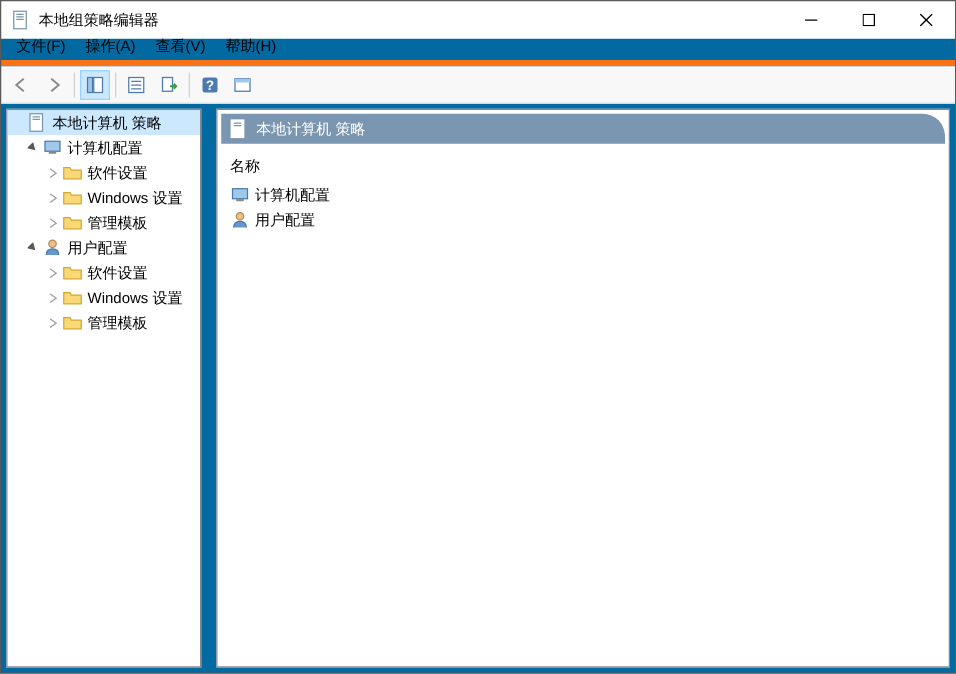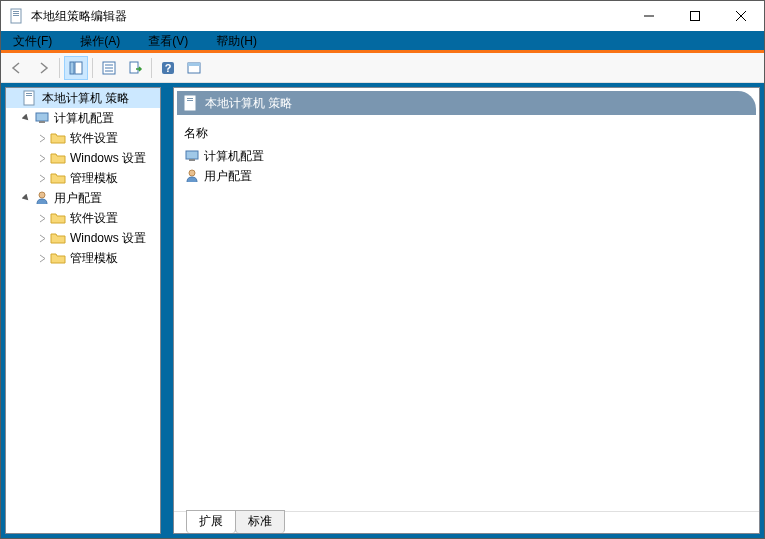--- a/index.html
+++ b/index.html
@@ -3,21 +3,21 @@
 <meta charset="utf-8">
 <style>
 * { box-sizing: border-box; margin: 0; padding: 0; }
 body { font-family: "Microsoft YaHei", "Segoe UI", sans-serif; font-size: 12px; background: #fff; overflow: hidden; }
 .window { width: 765px; height: 539px; border: 1px solid #5a5a5a; background: #0369a1; display: flex; flex-direction: column; }
 .titlebar { height: 30px; display: flex; align-items: center; padding-left: 8px; background: #fff; }
 .titlebar-icon { width: 16px; height: 16px; margin-right: 6px; }
 .titlebar-text { flex: 1; }
 .titlebar-controls { display: flex; height: 100%; }
 .titlebar-btn { width: 46px; display: flex; align-items: center; justify-content: center; cursor: pointer; }
-.menubar { height: 22px; display: flex; align-items: flex-start; padding: 0 4px; border-bottom: 3px solid #f97316; gap: 12px; }
+.menubar { height: 22px; display: flex; align-items: flex-end; padding: 0 4px; border-bottom: 5px solid #f97316; }
 .menu-item { padding: 2px 8px; cursor: pointer; }
 .toolbar { height: 30px; display: flex; align-items: center; padding: 0 4px; gap: 2px; border-bottom: 1px solid #e0e0e0; background: #f8f8f8; }
 .tool-btn { width: 24px; height: 24px; display: flex; align-items: center; justify-content: center; cursor: pointer; border: 1px solid transparent; }
 .tool-btn.active { background: #cce8ff; border-color: #99d1ff; }
 .tool-btn.disabled { opacity: 0.45; cursor: default; }
 .tool-divider { width: 1px; height: 20px; background: #d0d0d0; margin: 0 2px; }
 .content { flex: 1; display: flex; padding: 4px; gap: 12px; overflow: hidden; }
 .tree-panel { width: 156px; border: 1px solid #828790; background: #fff; overflow: auto; }
 .tree-item { display: flex; align-items: center; height: 20px; padding-left: 2px; cursor: pointer; white-space: nowrap; }
 .tree-item.selected { background: #cce8ff; }
@@ -251,19 +251,15 @@
           </div>
           <div class="list-item">
             <span class="tree-icon"><svg viewBox="0 0 16 16">
                   <circle cx="8" cy="5" r="3" fill="#e8c090" stroke="#b88850"></circle>
                   <path d="M3 14 Q3 9 8 9 Q13 9 13 14" fill="#6698cc" stroke="#4a7aaf"></path>
                 </svg></span>
             <span>用户配置</span>
           </div>
         </div>
       </div>
-      <div class="tabs">
-        <div class="tab active">扩展</div>
-        <div class="tab inactive">标准</div>
-      </div>
     </div>
   </div>
 </div>
 
 </body></html>

